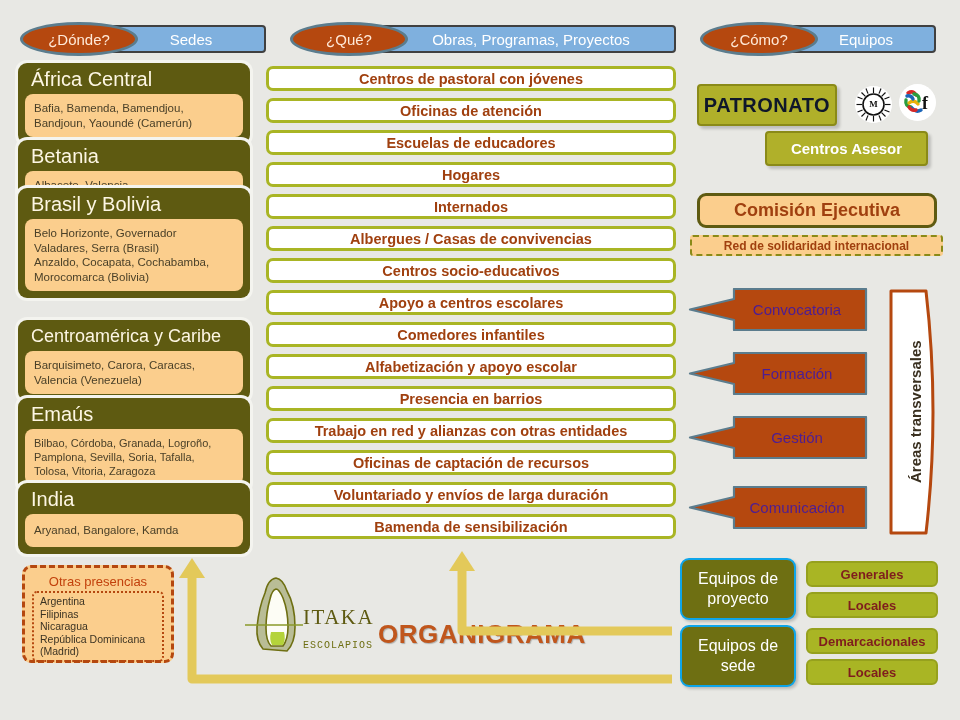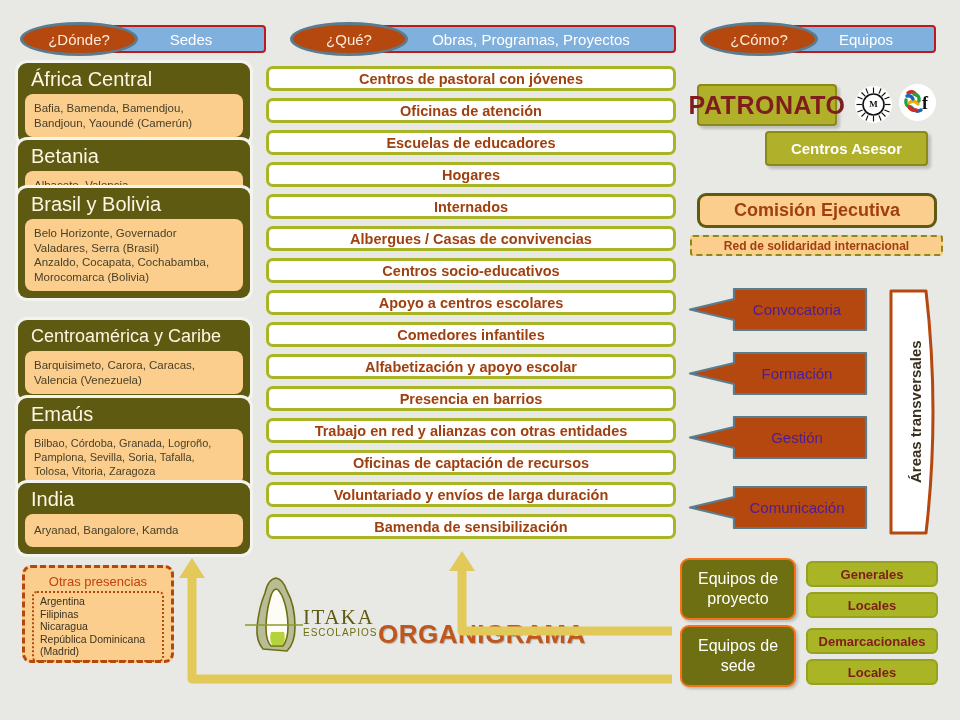--- a/index.html
+++ b/index.html
@@ -9,21 +9,21 @@
     font-family:"Liberation Sans", sans-serif;
     overflow:hidden;
     position:relative;
   }
   #stage{position:absolute;left:0;top:0;width:960px;height:720px;}
 
   
   .hdr{position:absolute;height:28px;}
   .hdr .bar{
     position:absolute;left:56px;top:0;height:28px;
-    background:#7fb0de;border:2px solid #b91c1c;border-radius:4px;
+    background:#7fb0de;border:2px solid #404040;border-radius:4px;
     color:#ffffff;font-size:15px;display:flex;align-items:center;
     justify-content:center;box-sizing:border-box;padding-left:40px;
     white-space:nowrap;
   }
   .hdr .oval{
     position:absolute;left:0;top:-3px;width:118px;height:34px;
     background:#b5480f;border:3px solid #5b7c8d;border-radius:50%;
     color:#ffe9d8;font-size:15px;display:flex;align-items:center;
     justify-content:center;box-sizing:border-box;z-index:2;
     white-space:nowrap;
@@ -67,21 +67,21 @@
     background:#ffffff;border:3px solid #a9b524;border-radius:7px;
     box-sizing:border-box;display:flex;align-items:center;justify-content:center;
     color:#a0400f;font-size:14.5px;font-weight:bold;white-space:nowrap;
   }
 
   
   #patronato{
     position:absolute;left:697px;top:84px;width:140px;height:42px;
     background:#b0b02a;border:2px solid #8a8a18;border-radius:4px;
     box-sizing:border-box;display:flex;align-items:center;justify-content:center;
-    color:#7f1d1d;font-size:25px;font-weight:bold;letter-spacing:.5px;
+    color:#0f172a;font-size:20px;font-weight:bold;letter-spacing:.5px;
     box-shadow:3px 3px 3px rgba(0,0,0,.18);
   }
   #consejo{
     position:absolute;left:765px;top:131px;width:163px;height:35px;
     background:#b0b02a;border:2px solid #8a8a18;border-radius:4px;
     box-sizing:border-box;display:flex;align-items:center;justify-content:center;
     color:#ffffff;font-size:15px;font-weight:bold;
     box-shadow:3px 3px 3px rgba(0,0,0,.18);
   }
   .logo{position:absolute;width:37px;height:37px;border-radius:50%;background:#fff;}
@@ -116,38 +116,38 @@
     position:absolute;left:0;top:0;width:54px;height:248px;
     display:flex;align-items:center;justify-content:center;
     color:#3a3020;font-size:15px;font-weight:bold;
     writing-mode:vertical-rl;transform:rotate(180deg);
     white-space:nowrap;
   }
 
   
   .eq{
     position:absolute;width:116px;height:62px;
-    background:#6e6f12;border:2px solid #f97316;border-radius:9px;
+    background:#6e6f12;border:2px solid #0ea5e9;border-radius:9px;
     box-sizing:border-box;display:flex;align-items:center;justify-content:flex-end;
     text-align:center;color:#ffffff;font-size:16px;line-height:20px;
     box-shadow:2px 2px 3px rgba(0,0,0,.2);z-index:4;
   }
   .sub{
     position:absolute;width:132px;height:26px;
     background:#a9b524;border:2px solid #96a11d;border-radius:6px;
     box-sizing:border-box;display:flex;align-items:center;justify-content:center;
     color:#7f1d1d;font-size:13px;font-weight:bold;white-space:nowrap;
   }
 
   
   #itaka{position:absolute;left:243px;top:573px;width:112px;height:82px;}
   #itaka .wm{position:absolute;left:60px;top:32px;color:#5e5a11;
     font-family:"Liberation Serif",serif;font-size:21px;letter-spacing:1.5px;}
-  #itaka .wm2{position:absolute;left:60px;top:54px;color:#6e6f12;
-    font-family:Liberation Sans, sans-serif;font-size:10px;letter-spacing:1px;}
+  #itaka .wm2{position:absolute;left:60px;top:67px;color:#6e6f12;
+    font-family:Liberation Mono, monospace;font-size:10px;letter-spacing:1px;}
   #organigrama{
     position:absolute;left:378px;top:619px;
     color:#c0561c;font-size:26px;font-weight:bold;letter-spacing:.5px;
     text-shadow:1px 1px 1px rgba(0,0,0,.25);
   }
 
   #arrows{position:absolute;left:0;top:0;width:960px;height:720px;
     pointer-events:none;z-index:1;}
 </style>
 </head>

